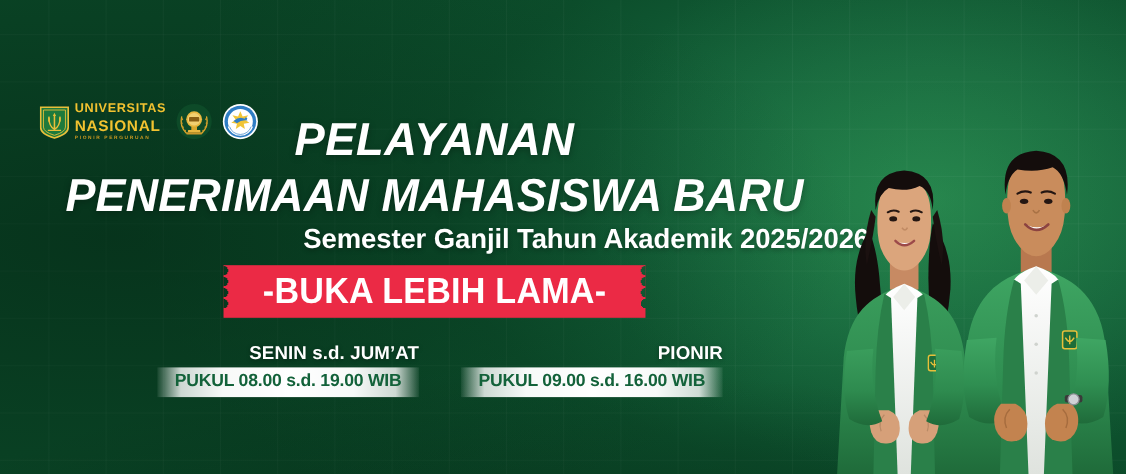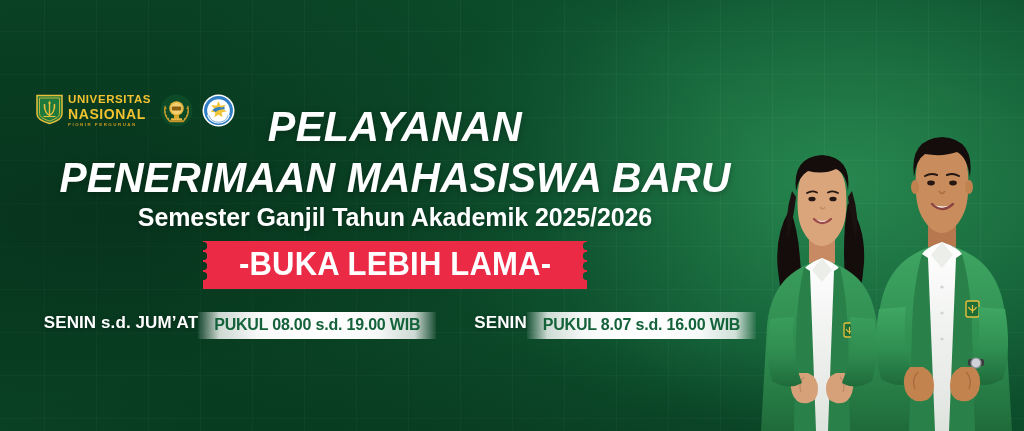--- a/index.html
+++ b/index.html
@@ -48,21 +48,21 @@
   }
 
   
   .logo-row {
     position: absolute;
     left: 36px; top: 94px;
     display: flex;
     align-items: center;
     gap: 9px;
   }
-  .unas-lockup { display: flex; align-items: flex-start; gap: 5px; }
+  .unas-lockup { display: flex; align-items: flex-end; gap: 5px; }
   .unas-shield { width: 27px; height: 31px; display: block; }
   .unas-words { display: flex; flex-direction: column; line-height: 1; }
   .unas-words .w1 {
     font-size: 11.5px; font-weight: 700; letter-spacing: 0.6px;
     color: #f2c230;
   }
   .unas-words .w2 {
     font-size: 14px; font-weight: 700; letter-spacing: 0.6px;
     color: #f2c230; margin-top: 1px;
   }
@@ -105,20 +105,21 @@
   }
   .subtitle {
     position: absolute;
     left: 0; right: 0; top: 205px;
     font-size: 25px;
     font-weight: 700;
     color: #ffffff;
     letter-spacing: -0.1px;
     line-height: 1;
     text-shadow: 0 2px 5px rgba(0,0,0,0.30);
+    text-align: right;
   }
 
   
   .ribbon-wrap {
     position: absolute;
     left: 0; top: 241px;
     width: 790px;
     display: flex;
     justify-content: center;
     align-items: flex-end;
@@ -164,21 +165,21 @@
 
   
   .schedule {
     position: absolute;
     left: 0; top: 312px;
     width: 800px;
     display: flex;
     justify-content: center;
     gap: 38px;
   }
-  .sched-col { display: flex; flex-direction: row; align-items: center; }
+  .sched-col { display: flex; flex-direction: column; align-items: flex-end; }
   .sched-day {
     font-size: 17px;
     font-weight: 700;
     color: #ffffff;
     letter-spacing: 0.1px;
     line-height: 1;
     margin-bottom: 5px;
     text-shadow: 0 1px 4px rgba(0,0,0,0.35);
     white-space: nowrap;
   }
@@ -289,23 +290,23 @@
   </div>
 
   <div class="schedule">
     <div class="sched-col">
       <div class="sched-day">SENIN s.d. JUM’AT</div>
       <div class="sched-time-box">
         <span class="sched-time">PUKUL 08.00 s.d. 19.00 WIB</span>
       </div>
     </div>
     <div class="sched-col">
-      <div class="sched-day">SENIN</div>
+      <div class="sched-day">PIONIR</div>
       <div class="sched-time-box">
-        <span class="sched-time">PUKUL 8.07 s.d. 16.00 WIB</span>
+        <span class="sched-time">PUKUL 09.00 s.d. 16.00 WIB</span>
       </div>
     </div>
   </div>
 
   <div class="people">
     <svg viewBox="0 0 272 340">
       <defs>
         <linearGradient id="blz" x1="0" y1="0" x2="0" y2="1">
           <stop offset="0%" stop-color="#3a9d5c"></stop>
           <stop offset="55%" stop-color="#2e8b4f"></stop>

